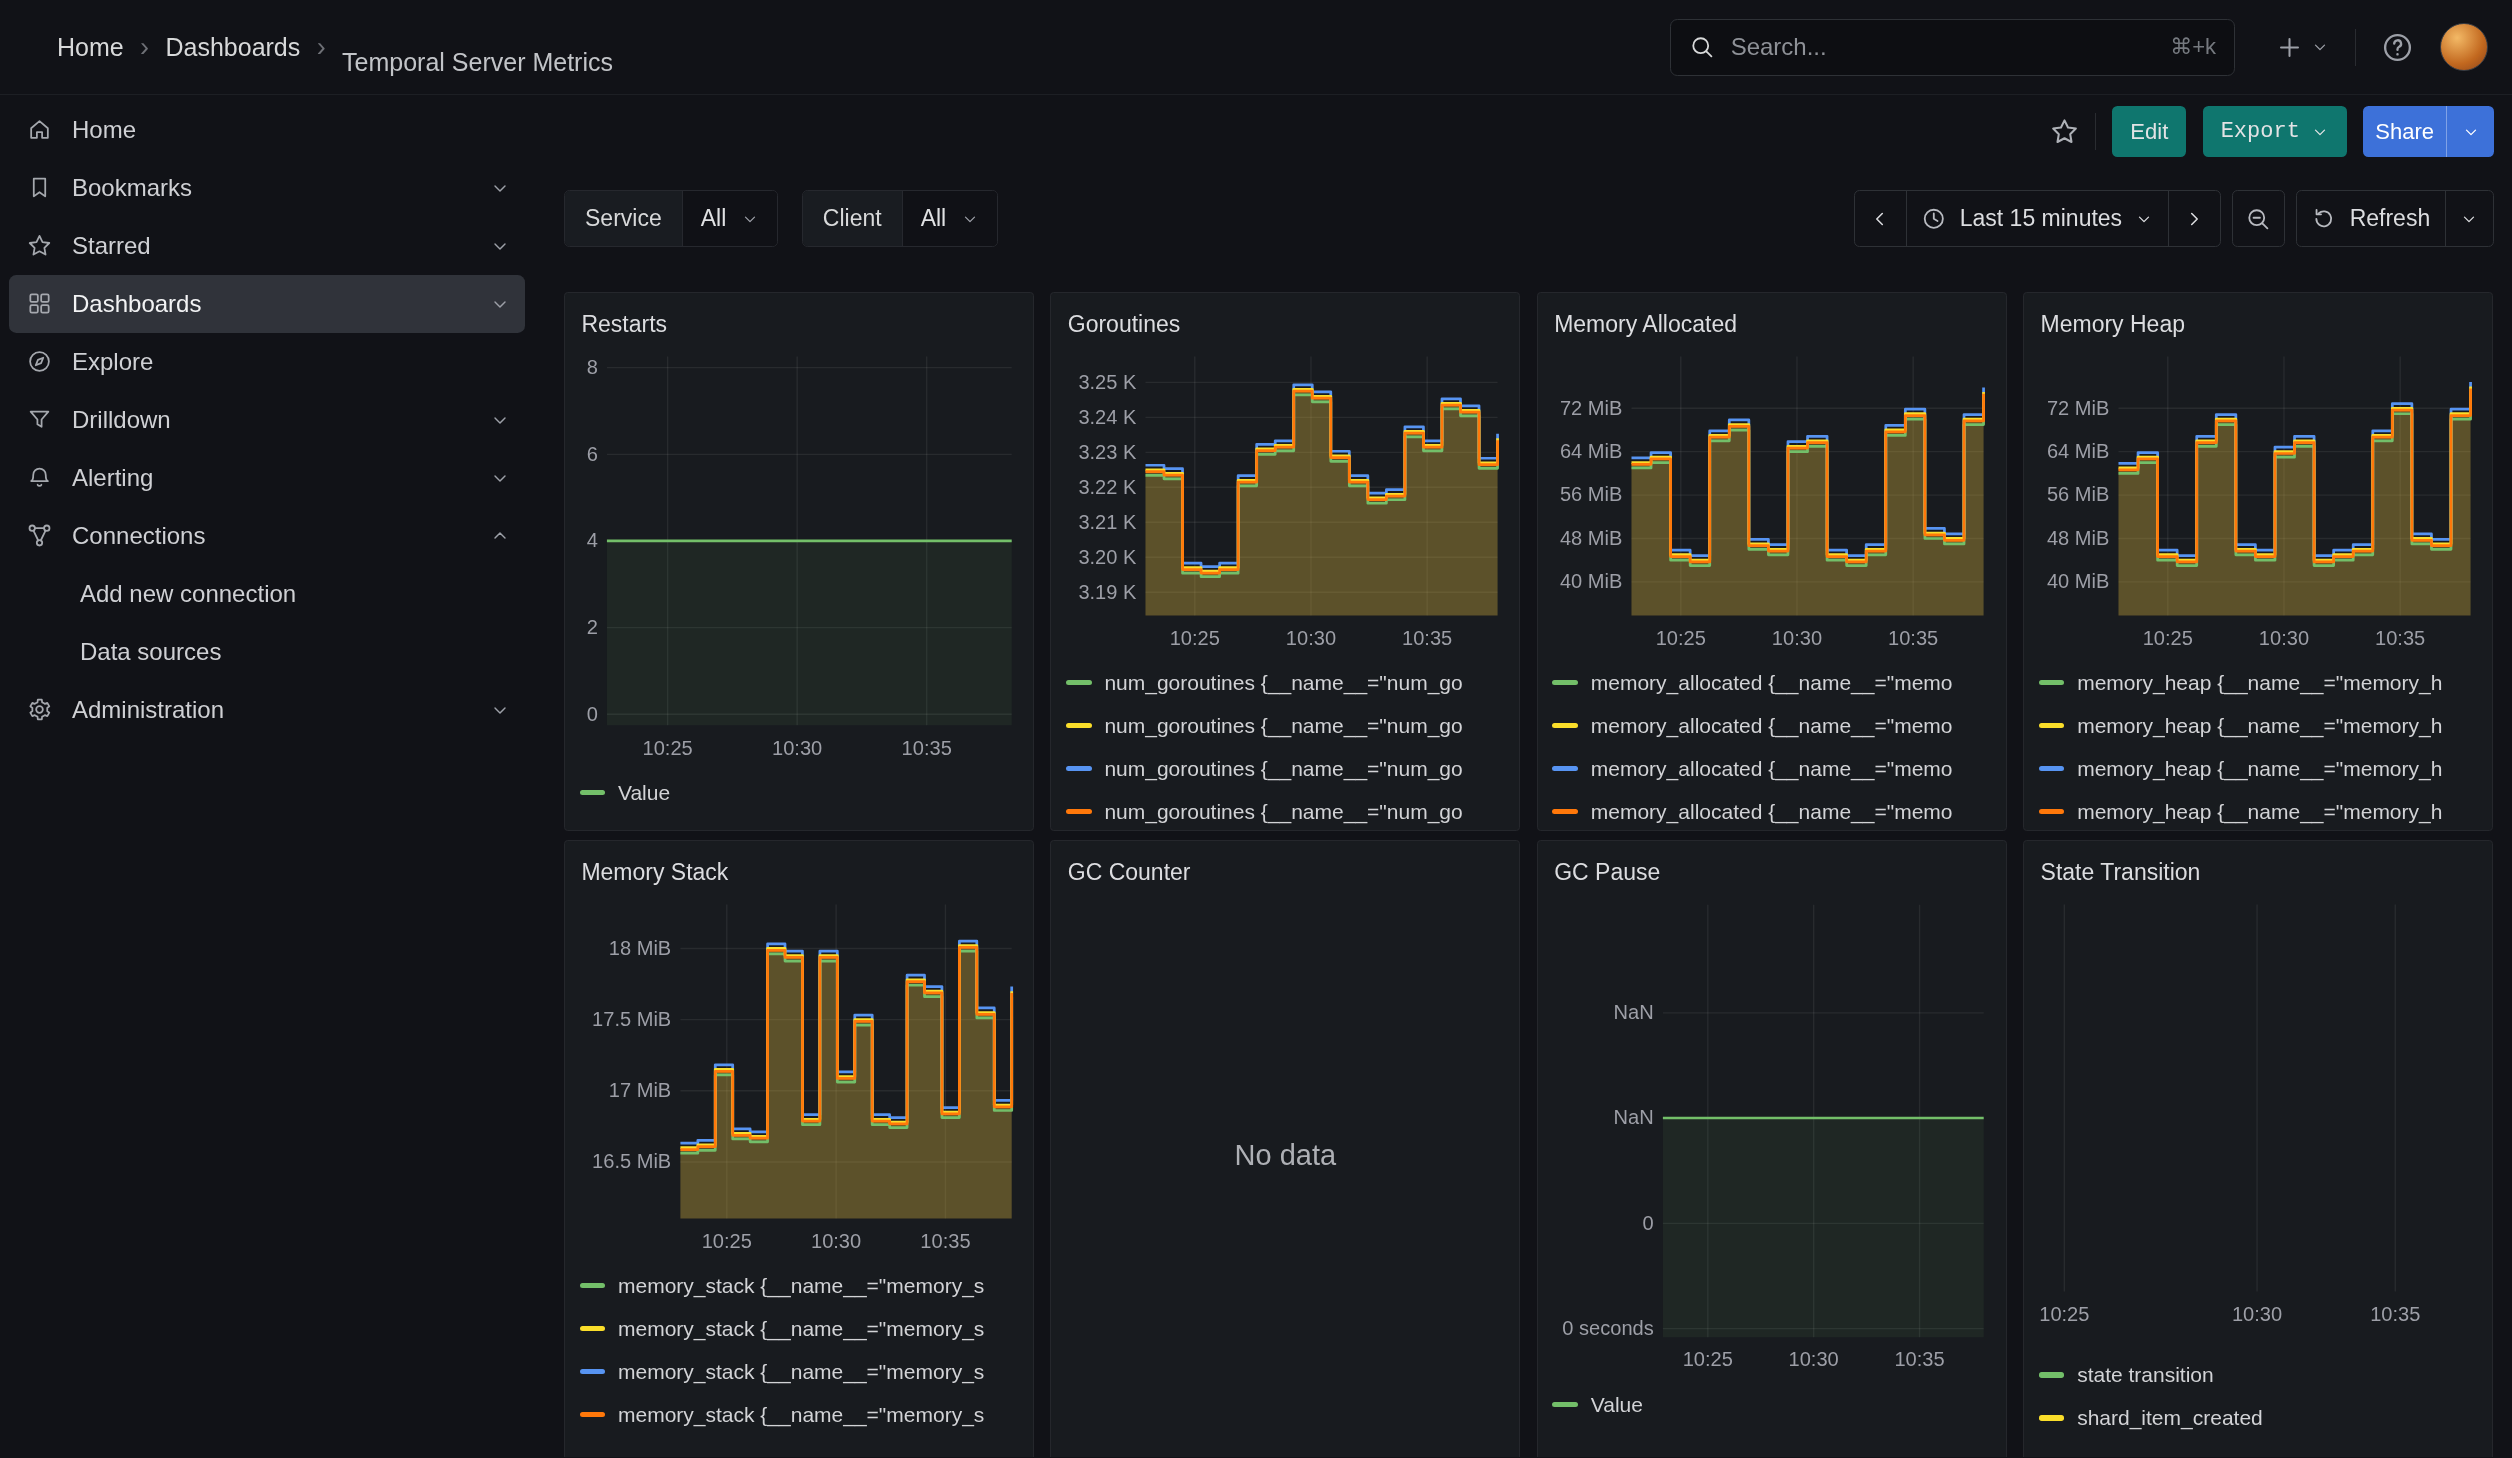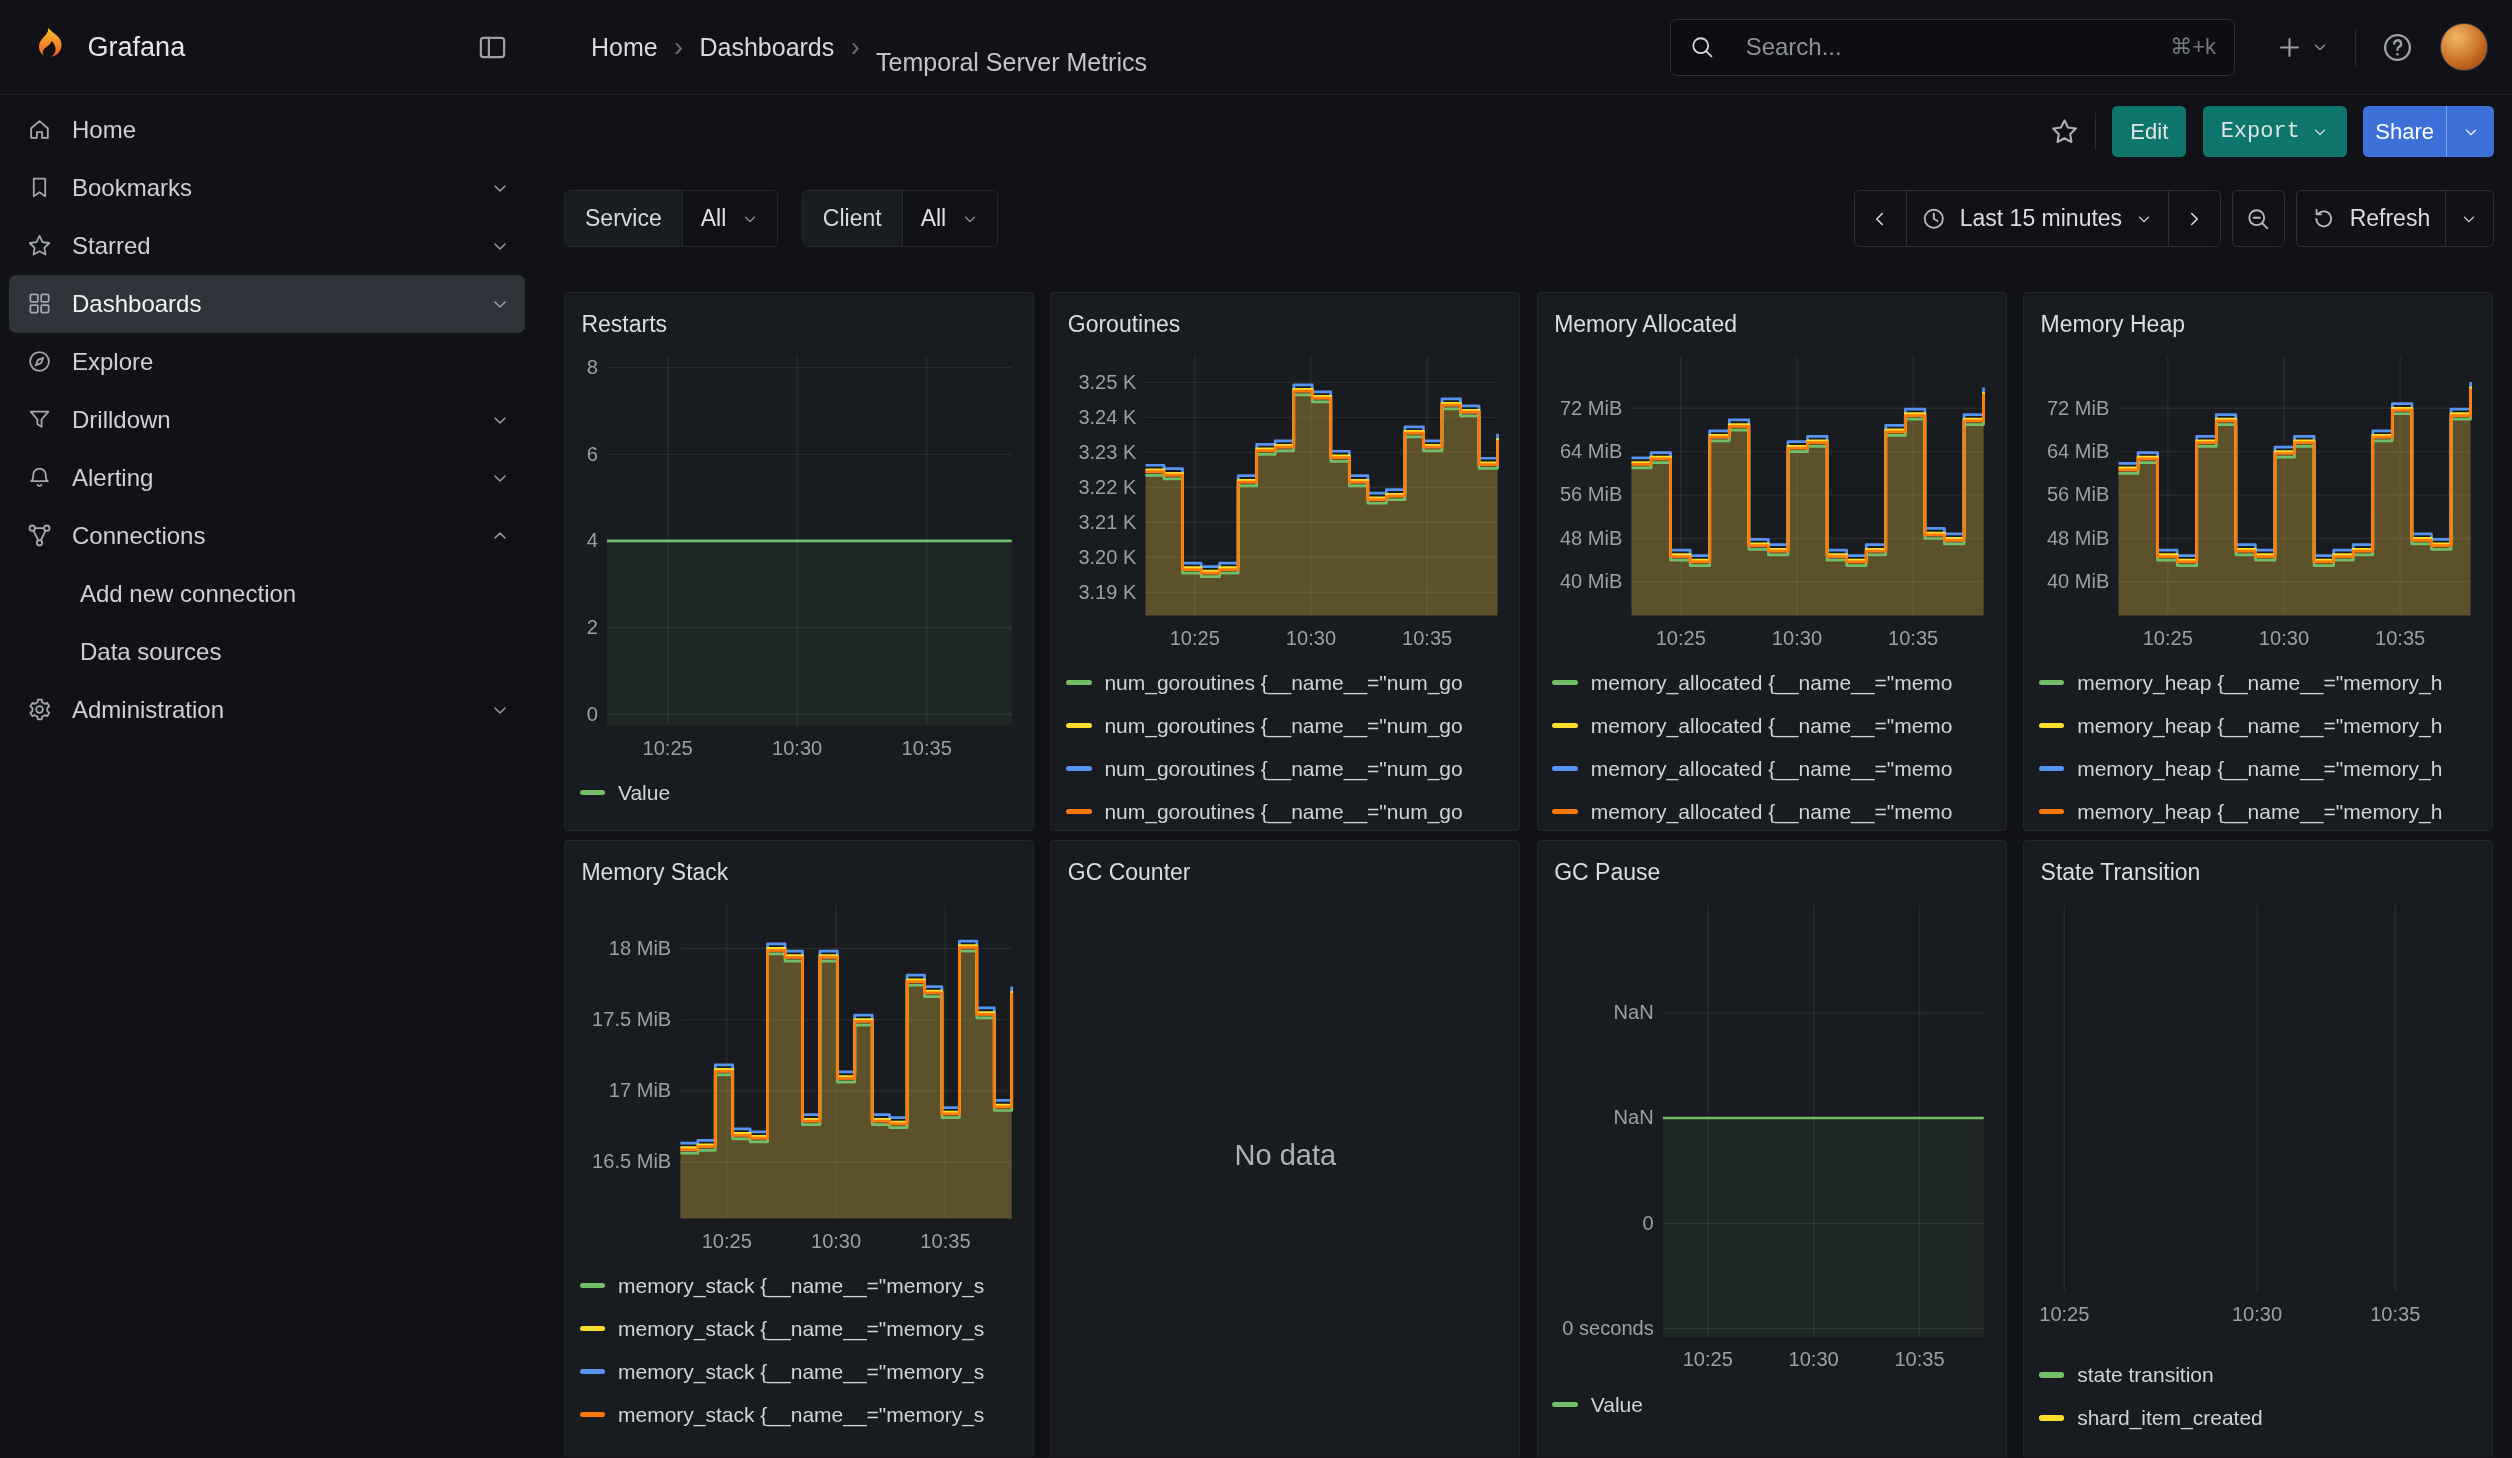--- a/index.html
+++ b/index.html
@@ -14,21 +14,21 @@
   .topbar { height:95px; display:flex; align-items:center; border-bottom:0.9px solid #1d1f24; }
   .tb-left { width:534px; flex:none; display:flex; align-items:center; padding:0 25.6px; }
   .brand { font-size:27px; color:#e4e5e7; margin-left:20px; }
   .panel-toggle { margin-left:auto; color:#9da0a8; cursor:pointer; }
   .breadcrumb { margin-left:57px; display:flex; align-items:center; gap:16.4px; font-size:25px; white-space:nowrap; }
   .crumb { color:#d8d9da; cursor:pointer; }
   .crumb-sep { color:#6e7076; font-size:27px; }
   .crumb-current { color:#c2c4c8;margin-top:30px; }
   .tb-spacer { flex:1; }
   .search { width:565px; height:57px; border:0.9px solid #2e3136; border-radius:7.3px; background:#0d0e12;
-            display:flex; align-items:center; padding:0 18px; gap:31px;justify-content:center; }
+            display:flex; align-items:center; padding:0 18px; gap:16px;justify-content:center; }
   .search input { flex:1; background:transparent; border:none; outline:none; color:#c7c8cc; font-size:24px;
                   font-family:inherit; }
   .search input::placeholder { color:#8e9197; }
   .search-kbd { color:#75797f; font-size:22px; }
   .tb-actions { display:flex; align-items:center; gap:25.6px; padding:0 24px 0 40px; }
   .plus-group { display:flex; align-items:center; gap:7.3px; color:#9da0a8; cursor:pointer; }
   .vdiv { width:0.9px; height:37px; background:#2a2c31; }
   .help-btn { color:#9da0a8; cursor:pointer; }
   .avatar { width:48px; height:48px; border-radius:50%; cursor:pointer;
             background:radial-gradient(circle at 35% 30%, #f3b966, #c2681f 60%, #8a431a); border:0.9px solid #3a3d43; }
@@ -93,40 +93,20 @@
   .legend-row { display:flex; align-items:center; gap:12.8px; height:43px; font-size:21px; color:#d2d3d6;
                 white-space:nowrap; cursor:pointer; }
   .swatch { width:25.6px; height:5.5px; border-radius:2.7px; flex:none; }
   .no-data { flex:1; display:flex; align-items:center; justify-content:center; font-size:29px; color:#aeb0b5;
              padding-bottom:64px; }
 </style>
 </head>
 <body>
 
 <header class="topbar">
-  <div class="tb-left">
-    <span>
-      <svg width="42" height="42" viewBox="0 0 24 24">
-        <defs>
-            <linearGradient id="glg" x1="0" y1="0" x2="0" y2="1">
-          <stop offset="0" stop-color="#fcc32c"></stop>
-              <stop offset="1" stop-color="#f05a28"></stop>
-            </linearGradient>
-          </defs>
-        <path fill="url(#glg)" d="M12.6 1.6c.3 1.7-.3 2.8-1.2 3.9-1 1.2-2.7 2.5-3.5 4.5-1.1 2.8-.2 5.8 2.1 7.4-1-2.1.2-3.7 1.6-4.8 1.1-.8 2.5-1.7 3.1-3.5 1.5 1.5 2.5 3.5 2.1 5.7-.3 1.4-1.2 2.6-2.5 3.3 3.3-.4 6-3.2 6-6.7 0-4.8-4.5-6.2-7.7-9.8z"></path>
-      </svg>
-    </span>
-    <span class="brand">Grafana</span>
-    <span class="panel-toggle">
-      <svg class="icn" width="31" height="31" viewBox="0 0 24 24">
-          <rect x="3" y="4.5" width="18" height="15" rx="2"></rect>
-          <line x1="9.2" y1="4.5" x2="9.2" y2="19.5"></line>
-        </svg>
-    </span>
-  </div>
   <nav class="breadcrumb">
     <span class="crumb">Home</span>
     <span class="crumb-sep">›</span>
     <span class="crumb">Dashboards</span>
     <span class="crumb-sep">›</span>
     <span class="crumb crumb-current">Temporal Server Metrics</span>
   </nav>
   <div class="tb-spacer"></div>
   <div class="search">
     <span>

